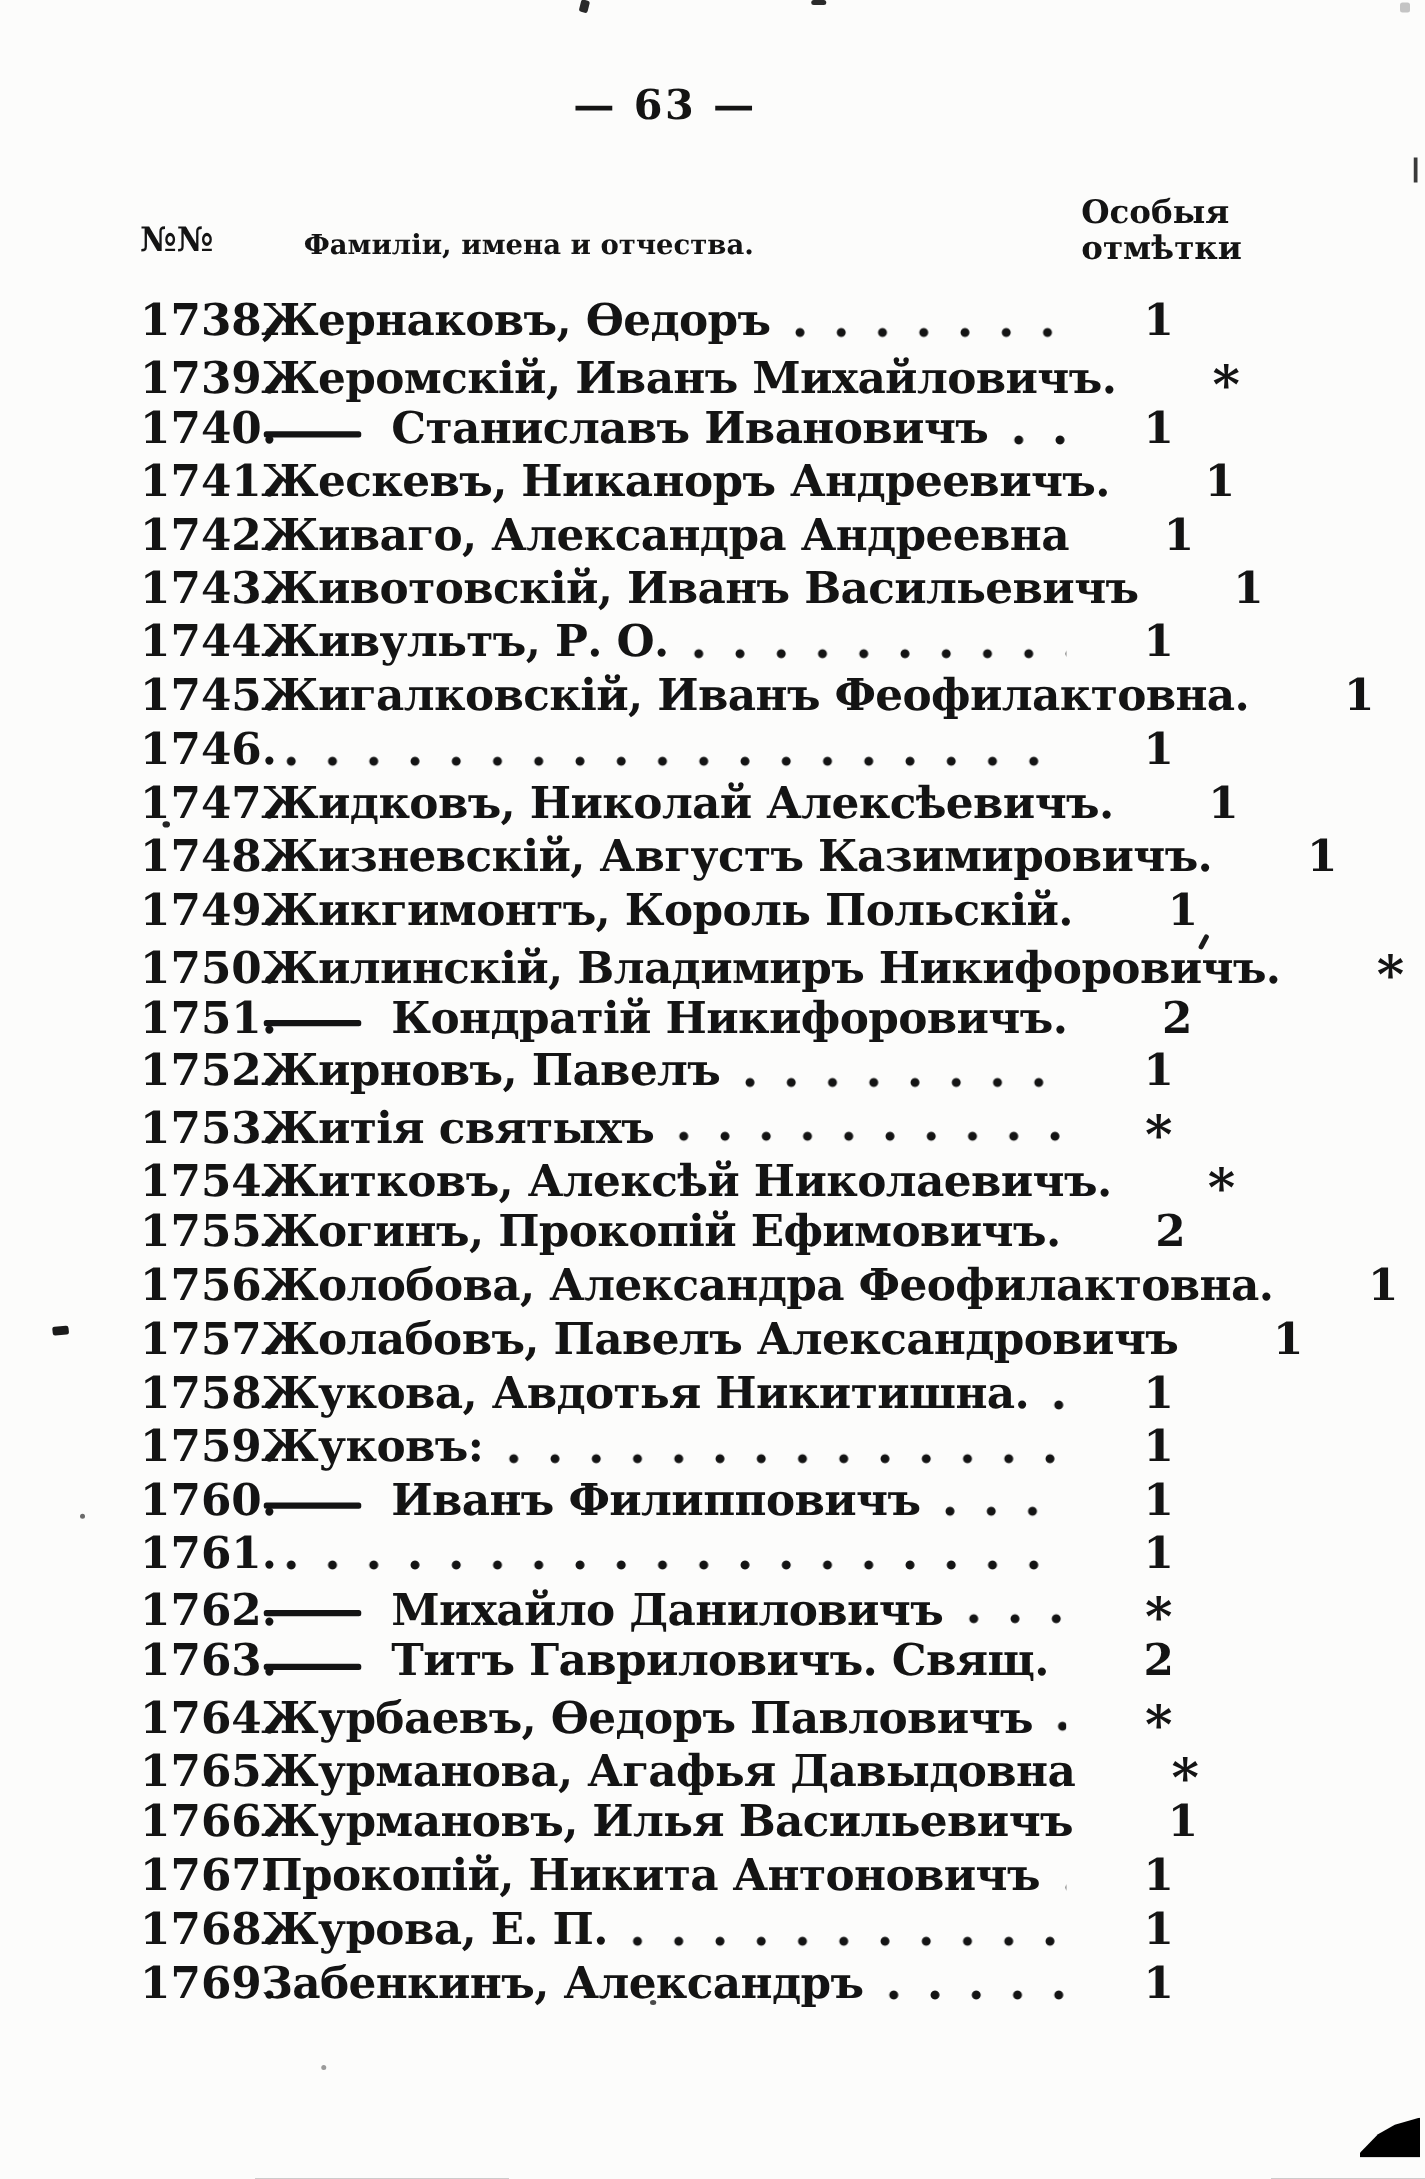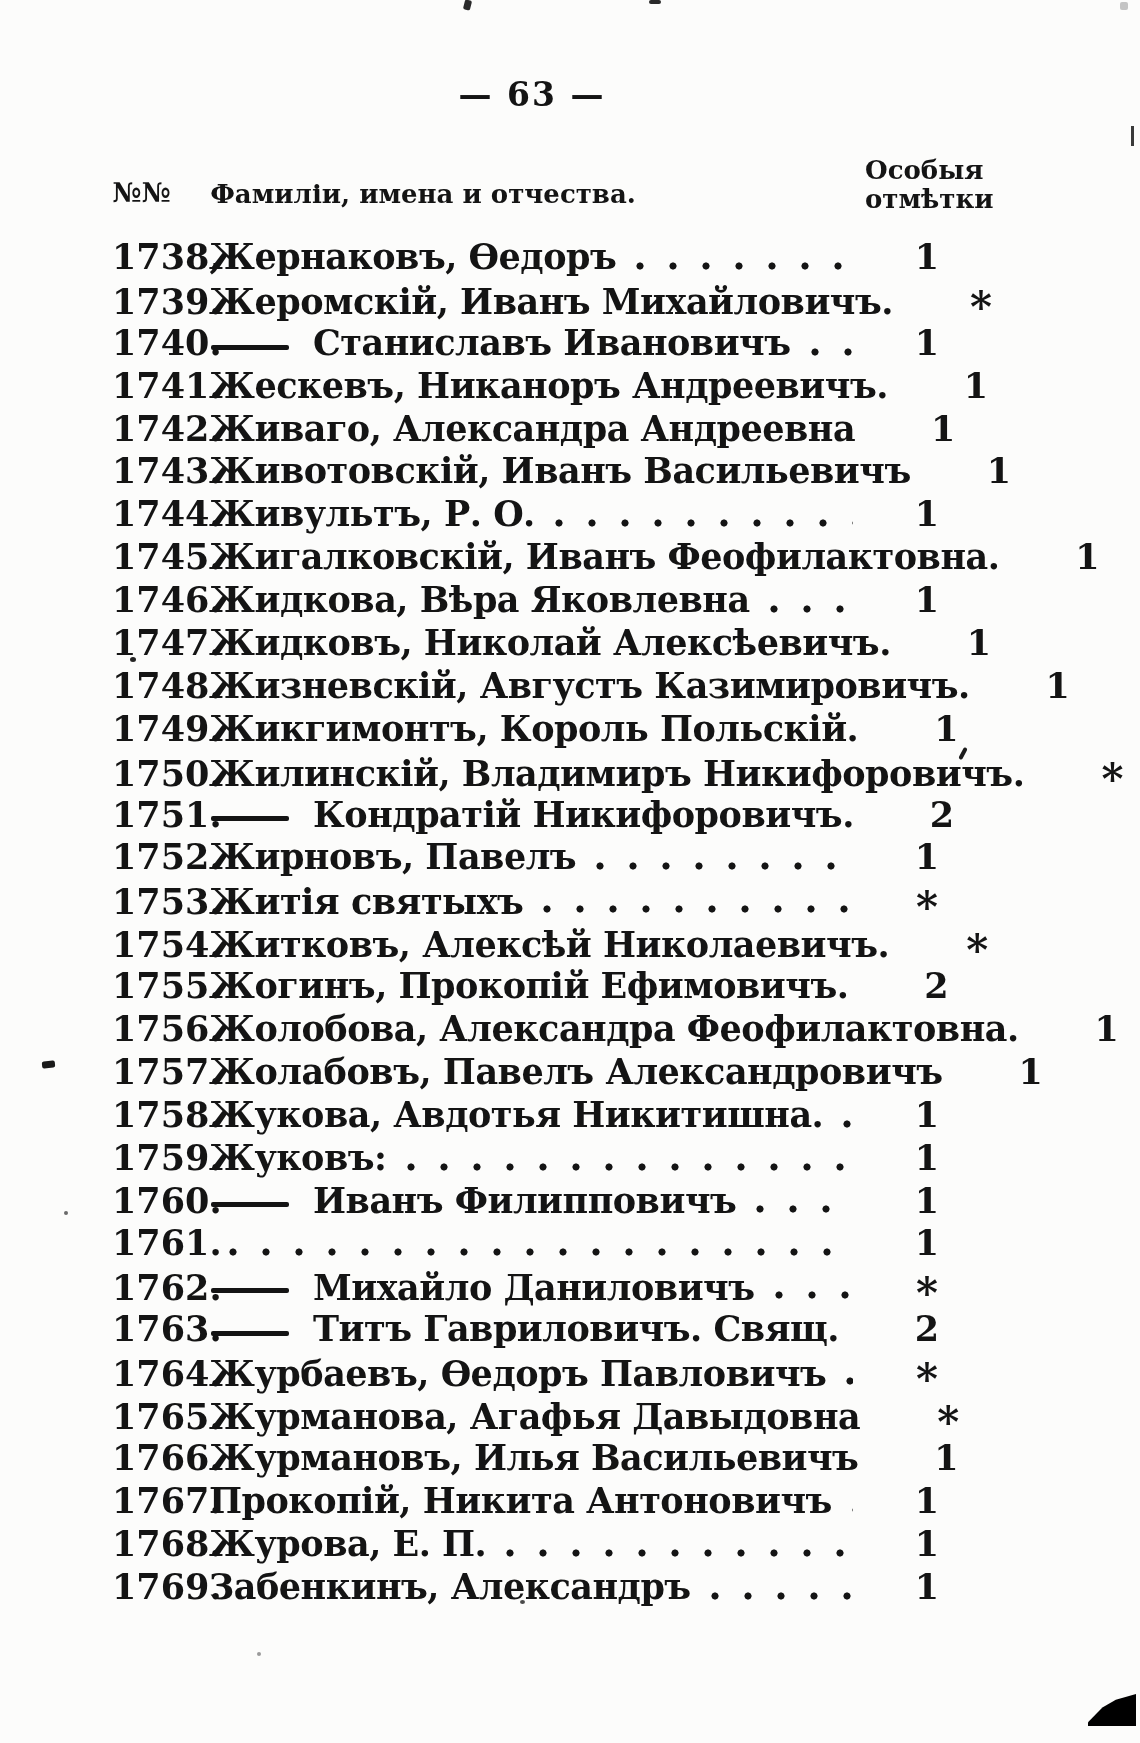--- a/index.html
+++ b/index.html
@@ -7,40 +7,40 @@
     position:relative;
     width:1140px;height:1743px;
     margin:0 auto;
     background:var(--paper,#fcfcfb);
     overflow:hidden;
     font-family:"DejaVu Serif","Liberation Serif",serif;
     color:var(--ink,#141414);
   }
   
   .page-number{
-    position:absolute;top:75px;left:0;width:1064px;
+    position:absolute;top:64px;left:0;width:1064px;
     text-align:center;
     font-size:33px;font-weight:700;letter-spacing:2px;
     color:var(--ink,#141414);
   }
   
   .tbl-header{
     position:absolute;top:156px;left:112px;right:165px;
     display:flex;align-items:flex-end;
   }
   .tbl-header .h-num{
     width:97px;flex:none;
     font-size:27px;font-weight:700;
     padding-bottom:6px;
   }
   .tbl-header .h-name{
     flex:1;
     text-align:center;
     padding-right:200px;
-    font-size:26px;font-weight:700;
+    font-size:22px;font-weight:700;
     padding-bottom:5px;
     white-space:nowrap;
   }
   .tbl-header .h-mark{
     width:110px;flex:none;
     text-align:center;
     font-size:26px;font-weight:700;line-height:29px;
     white-space:nowrap;
     margin-left:28px;
   }
@@ -157,21 +157,20 @@
         <span class="mark">1</span>
       </div>
       <div class="row">
         <span class="num">1745.</span>
         <span class="nm">Жигалковскій, Иванъ Феофилактовна.</span>
         <span class="leader"></span>
         <span class="mark">1</span>
       </div>
       <div class="row">
         <span class="num">1746.</span>
-        <span class="nm">Жидкова, Вѣра Яковлевна</span>
         <span class="leader"></span>
         <span class="mark">1</span>
       </div>
       <div class="row">
         <span class="num">1747.</span>
         <span class="nm">Жидковъ, Николай Алексѣевичъ.</span>
         <span class="leader"></span>
         <span class="mark">1</span>
       </div>
       <div class="row">

